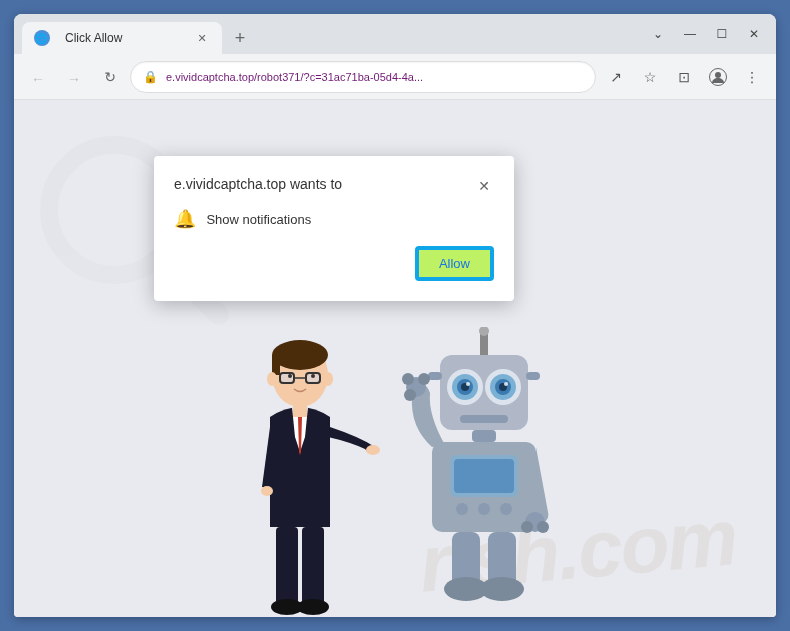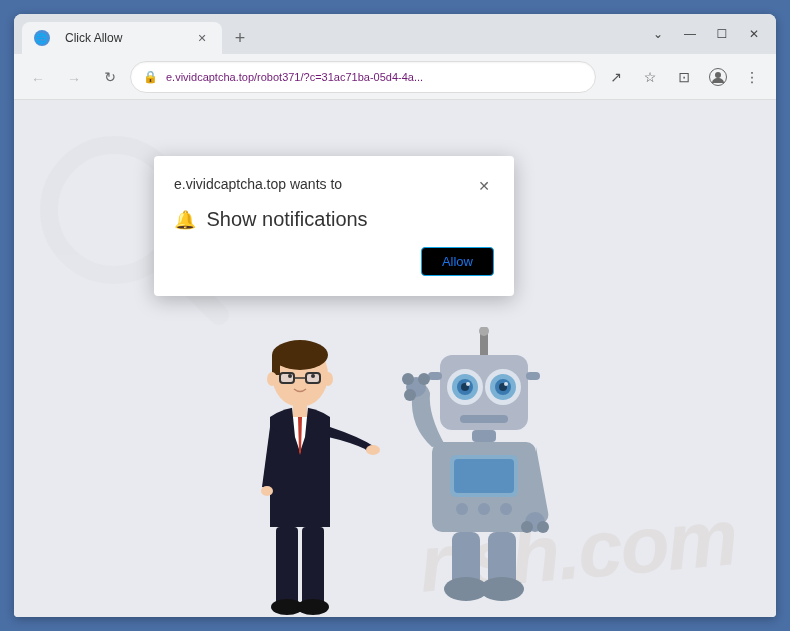--- a/index.html
+++ b/index.html
@@ -271,35 +271,35 @@
       display: flex;
       align-items: center;
       gap: 10px;
       margin-bottom: 16px;
     }
     .bell-icon-wrap {
       font-size: 18px;
       color: #444;
     }
     .notification-label {
-      font-size: 20px;
+      font-size: 13px;
       color: #333;
     }
     .popup-buttons {
       display: flex;
       justify-content: flex-end;
       gap: 8px;
     }
     .popup-btn {
       padding: 6px 20px;
       border-radius: 4px;
       font-size: 13px;
       cursor: pointer;
-      border: 1px solid #0ea5e9;
-      background: #000000;
+      border: 4px solid #0ea5e9;
+      background: #bef264;
       color: #1a73e8;
       font-weight: 500;
     }
     .popup-btn.allow { color: #1a73e8; }
     .popup-btn.block { color: #1a73e8; }
   </style>
 </head>
 <body>
 
 <div class="browser-window">

